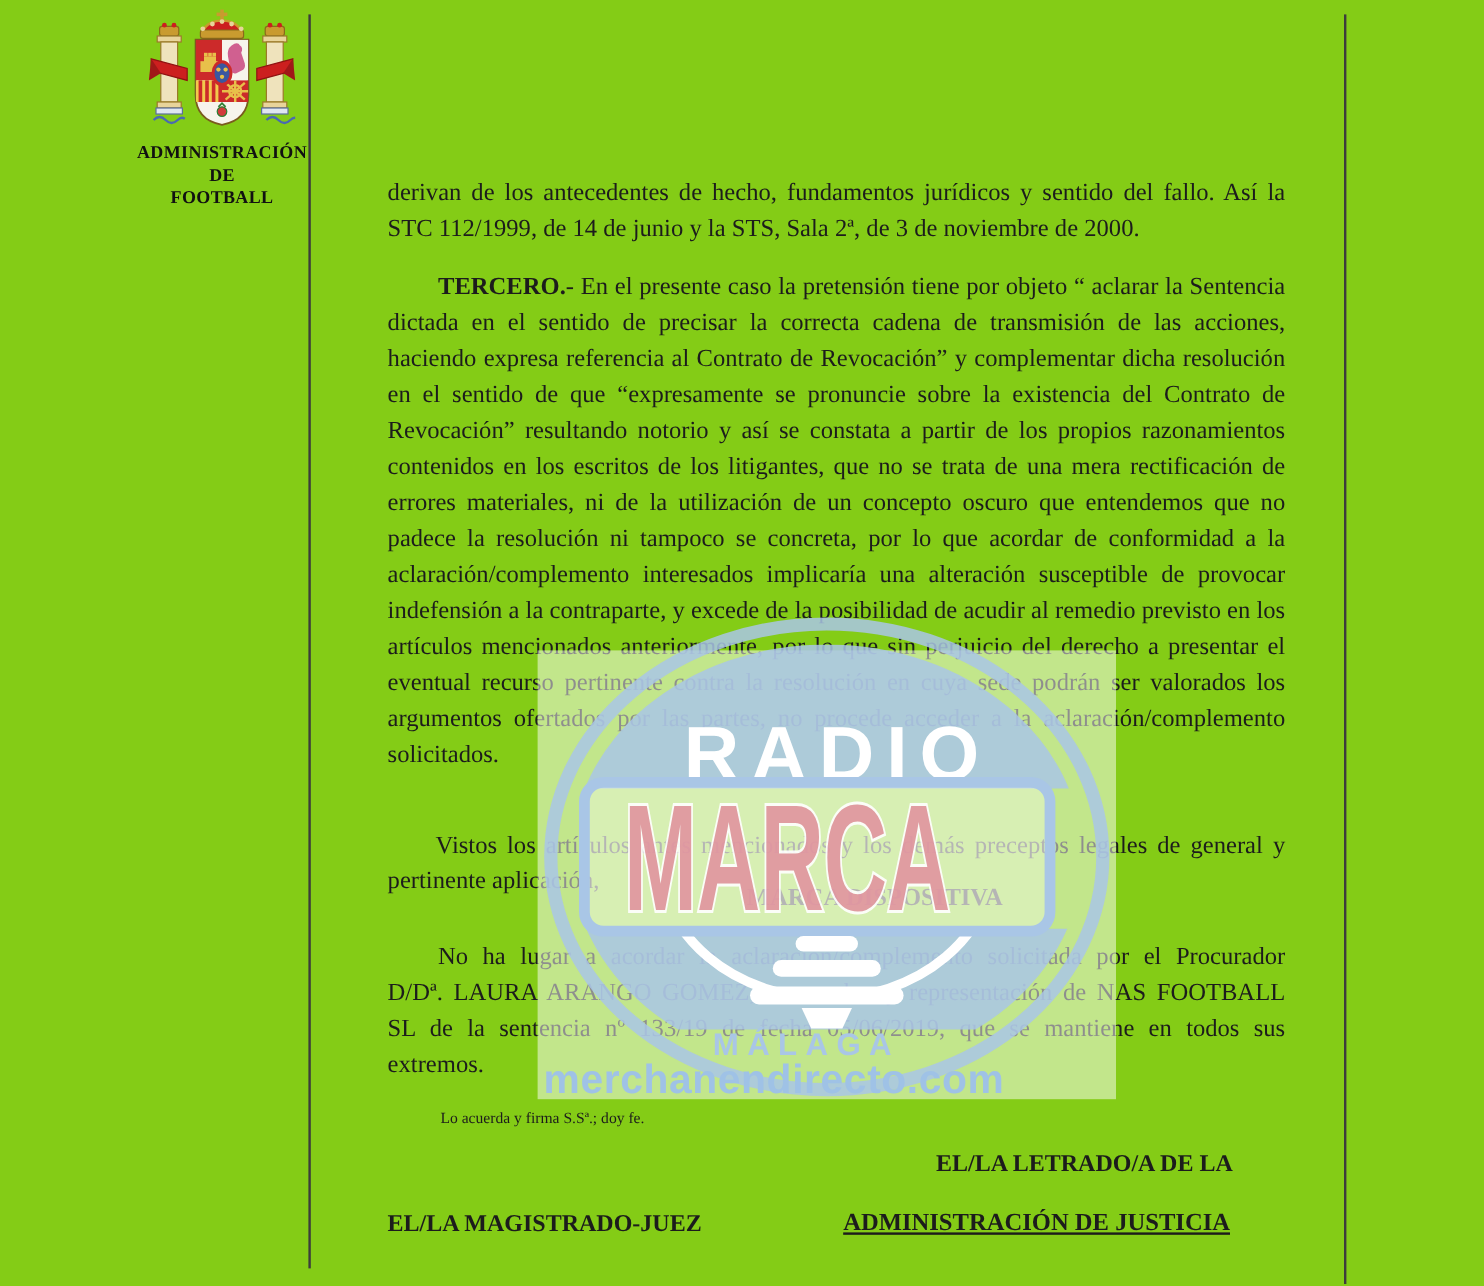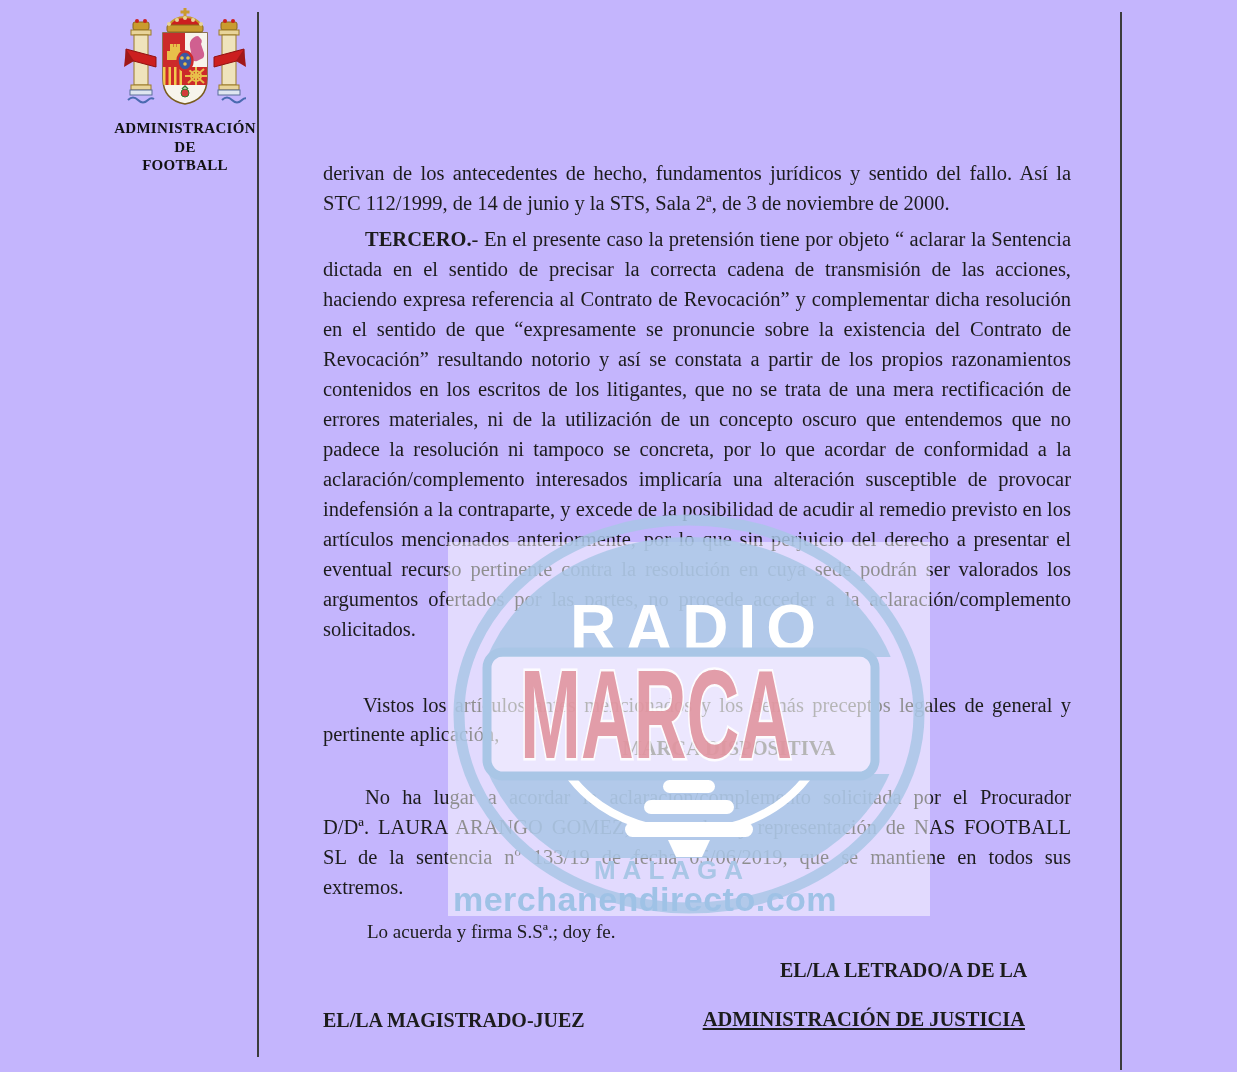--- a/index.html
+++ b/index.html
@@ -1,31 +1,31 @@
 <!DOCTYPE html>
 <html><head>
 <meta charset="utf-8">
 <style>
   html,body{margin:0;padding:0;background:#ffffff;}
-  .page{position:relative;width:1237px;height:1072px;background:#c4b5fd;overflow:hidden;
+  .page{position:relative;width:1237px;height:1072px;background:#84cc16;overflow:hidden;
         font-family:"Liberation Serif",serif;color:#1c1c1c;}
   .rule{position:absolute;width:2px;background:#3c3c3c;}
   #rule-left{left:257px;top:12px;height:1045px;}
   #rule-right{left:1120px;top:12px;height:1058px;}
   .coa{position:absolute;left:124px;top:5px;}
   .org{position:absolute;left:85px;top:119px;width:200px;text-align:center;
        font-weight:bold;font-size:15px;line-height:18.5px;letter-spacing:.3px;color:#111;}
   .content{position:absolute;left:323px;top:0;width:748px;}
   .para{position:absolute;left:0;width:748px;text-align:justify;font-size:20.5px;line-height:30px;}
-  #p1{top:158px;}
+  #p1{top:146px;}
   #p2{top:224px;text-indent:42px;font-family:Liberation Serif, serif;}
   #p3{top:691px;text-indent:40px;line-height:28.5px;}
   #heading{top:733px;text-align:center;font-weight:bold;width:748px;padding-left:64px;box-sizing:border-box;}
   #p4{top:782px;text-indent:42px;word-spacing:3px;}
-  #p5{top:917px;font-size:19px;text-align:left;padding-left:44px;}
+  #p5{top:917px;font-size:13px;text-align:left;padding-left:44px;}
   .sig{position:absolute;font-weight:bold;font-size:20px;white-space:nowrap;}
   #sig-left{left:0;top:1009px;}
   #sig-right{left:457px;top:959px;}
   #sig-bottom{position:absolute;left:0;top:1008px;width:748px;text-align:right;font-weight:bold;
               font-size:20.5px;padding-right:46px;box-sizing:border-box;text-decoration:underline;}
   .wm{position:absolute;left:0;top:0;z-index:5;pointer-events:none;}
   .wm-sans{font-family:"Liberation Sans",sans-serif;font-weight:bold;}
 </style>
 </head>
 <body>

